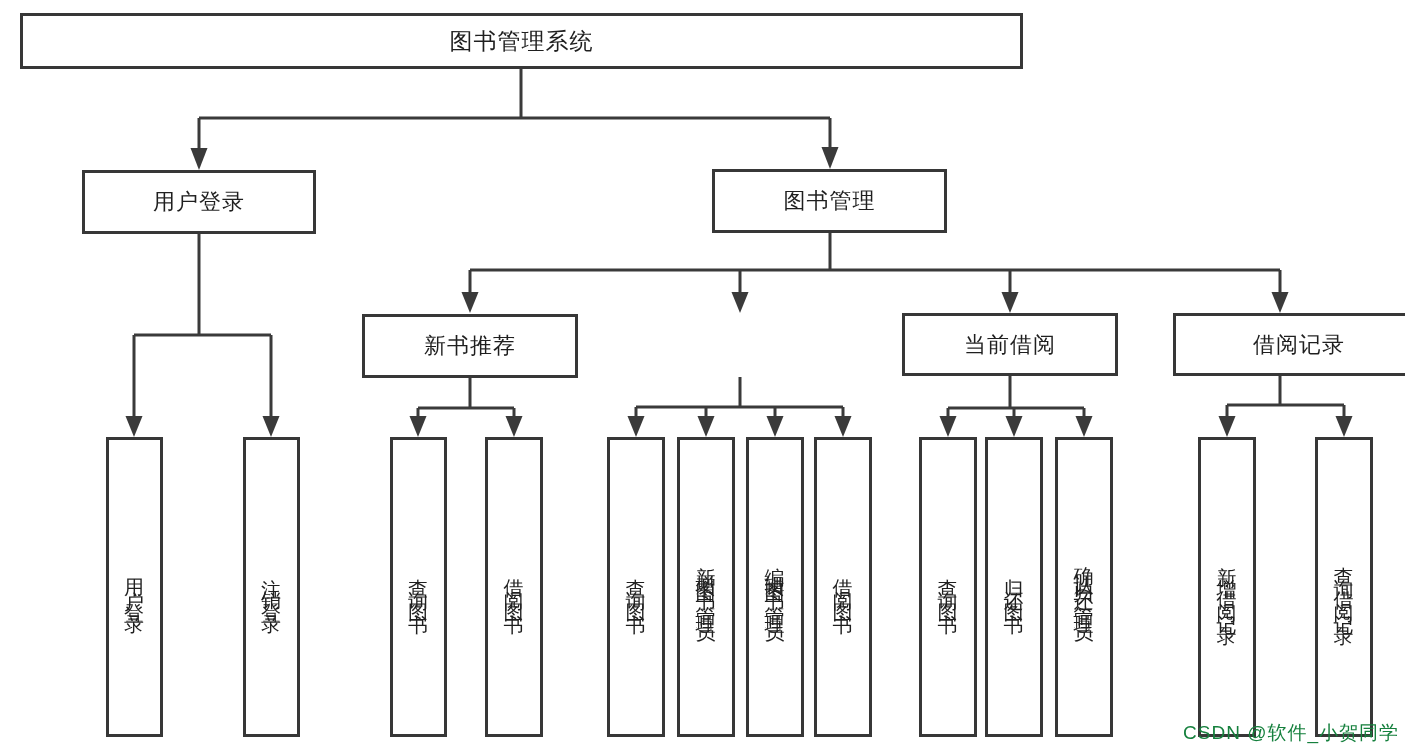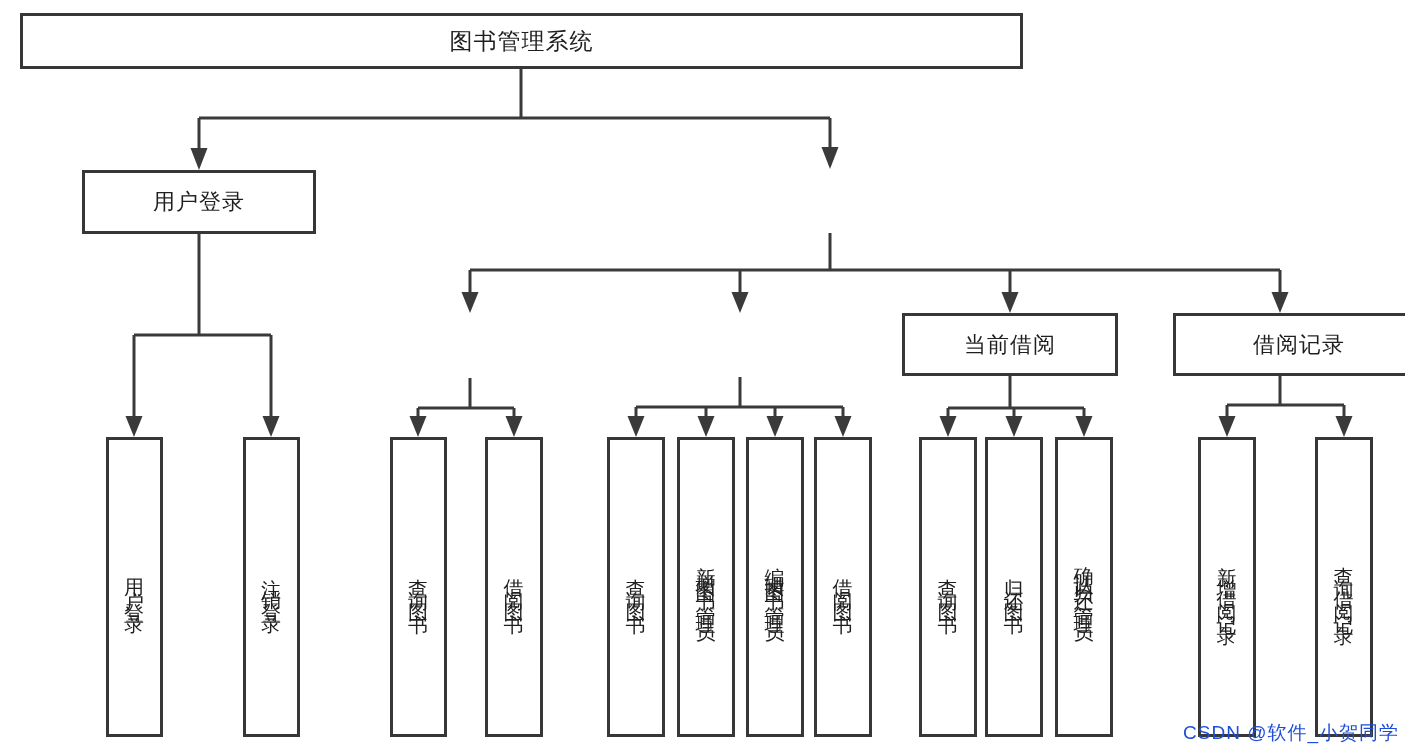--- a/index.html
+++ b/index.html
@@ -58,21 +58,21 @@
     line-height: 1;
   }
   .node.v.tight {
     letter-spacing: 8px;
   }
   .watermark {
     position: absolute;
     right: 6px;
     bottom: 1px;
     font-size: 19px;
-    color: #1d4ed8;
+    color: #15803d;
     letter-spacing: 1px;
     white-space: nowrap;
   }
 </style>
 </head>
 <body>
 
 <div class="canvas">
 
   <svg class="connectors" viewBox="0 0 1405 747" xmlns="http://www.w3.org/2000/svg">
@@ -121,21 +121,23 @@
     <g>
       <path d="M1280 376 V405 M1227 405 H1344 M1227 405 V418 M1344 405 V418"></path>
       <polygon points="1218.5,416 1235.5,416 1227,437"></polygon>
       <polygon points="1335.5,416 1352.5,416 1344,437"></polygon>
     </g>
   </svg>
 
   <div class="node h root" style="left:20px; top:13px; width:1003px; height:56px;">图书管理系统</div>
 
   <div class="node h" style="left:82px; top:170px; width:234px; height:64px;">用户登录</div>
+  <div class="node h" style="left:712px; top:169px; width:235px; height:64px;">图书管理</div>
 
+  <div class="node h" style="left:362px; top:314px; width:216px; height:64px;">新书推荐</div>
   <div class="node h" style="left:902px; top:313px; width:216px; height:63px;">当前借阅</div>
   <div class="node h" style="left:1173px; top:313px; width:252px; height:63px;">借阅记录</div>
 
   <div class="node v" style="left:106px; top:437px; width:57px; height:300px;">用户登录</div>
   <div class="node v" style="left:243px; top:437px; width:57px; height:300px;">注销登录</div>
 
   <div class="node v" style="left:390px; top:437px; width:57px; height:300px;">查询图书</div>
   <div class="node v" style="left:485px; top:437px; width:58px; height:300px;">借阅图书</div>
 
   <div class="node v" style="left:607px; top:437px; width:58px; height:300px;">查询图书</div>

